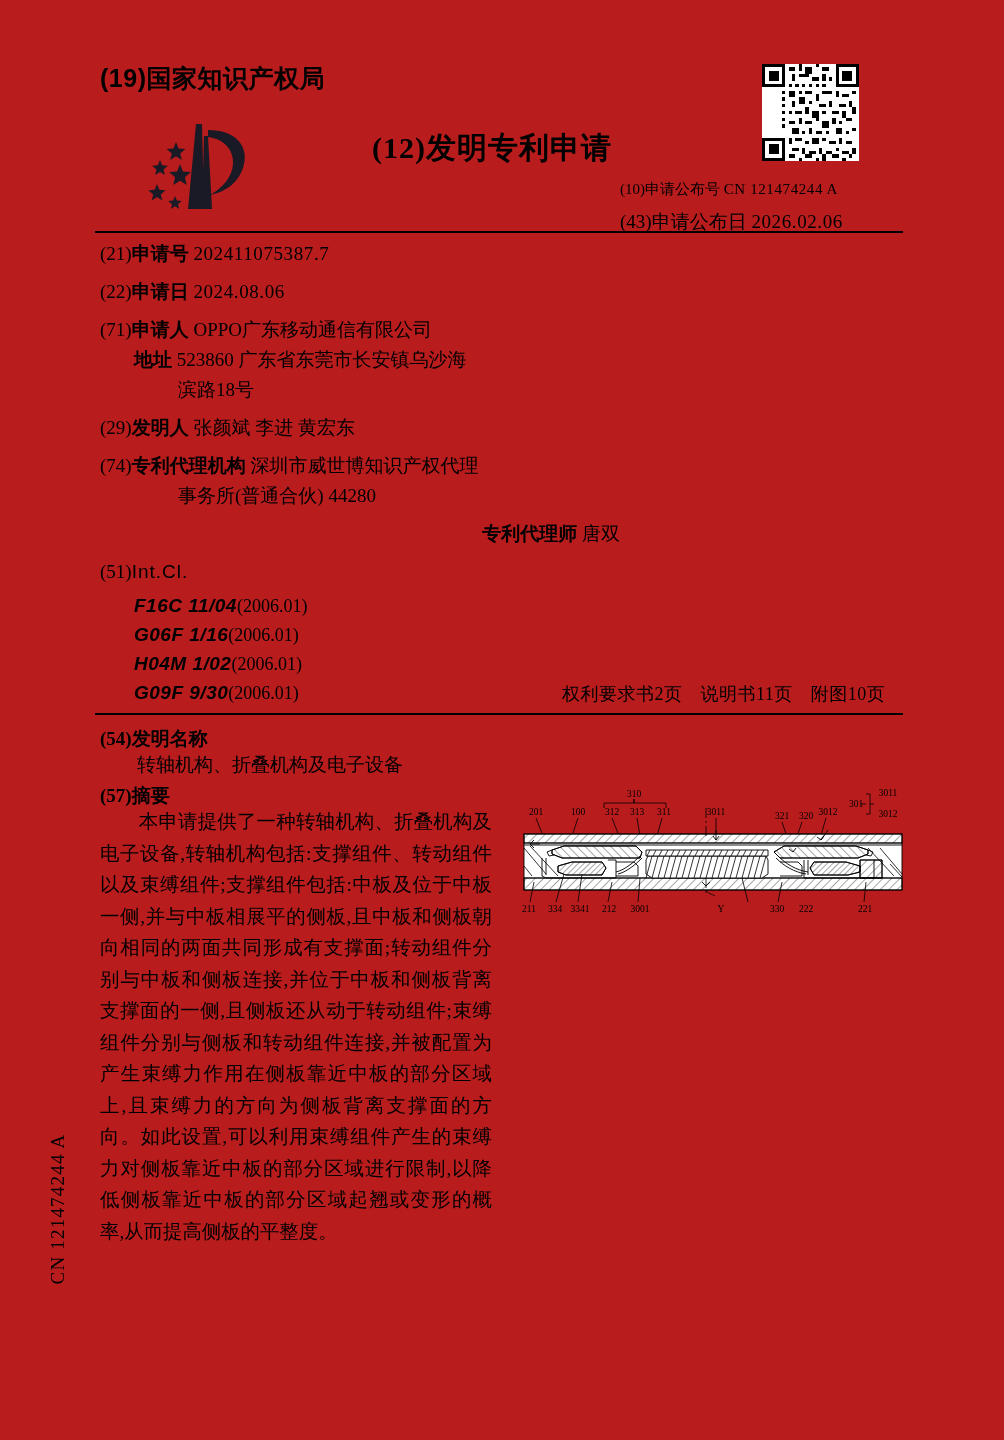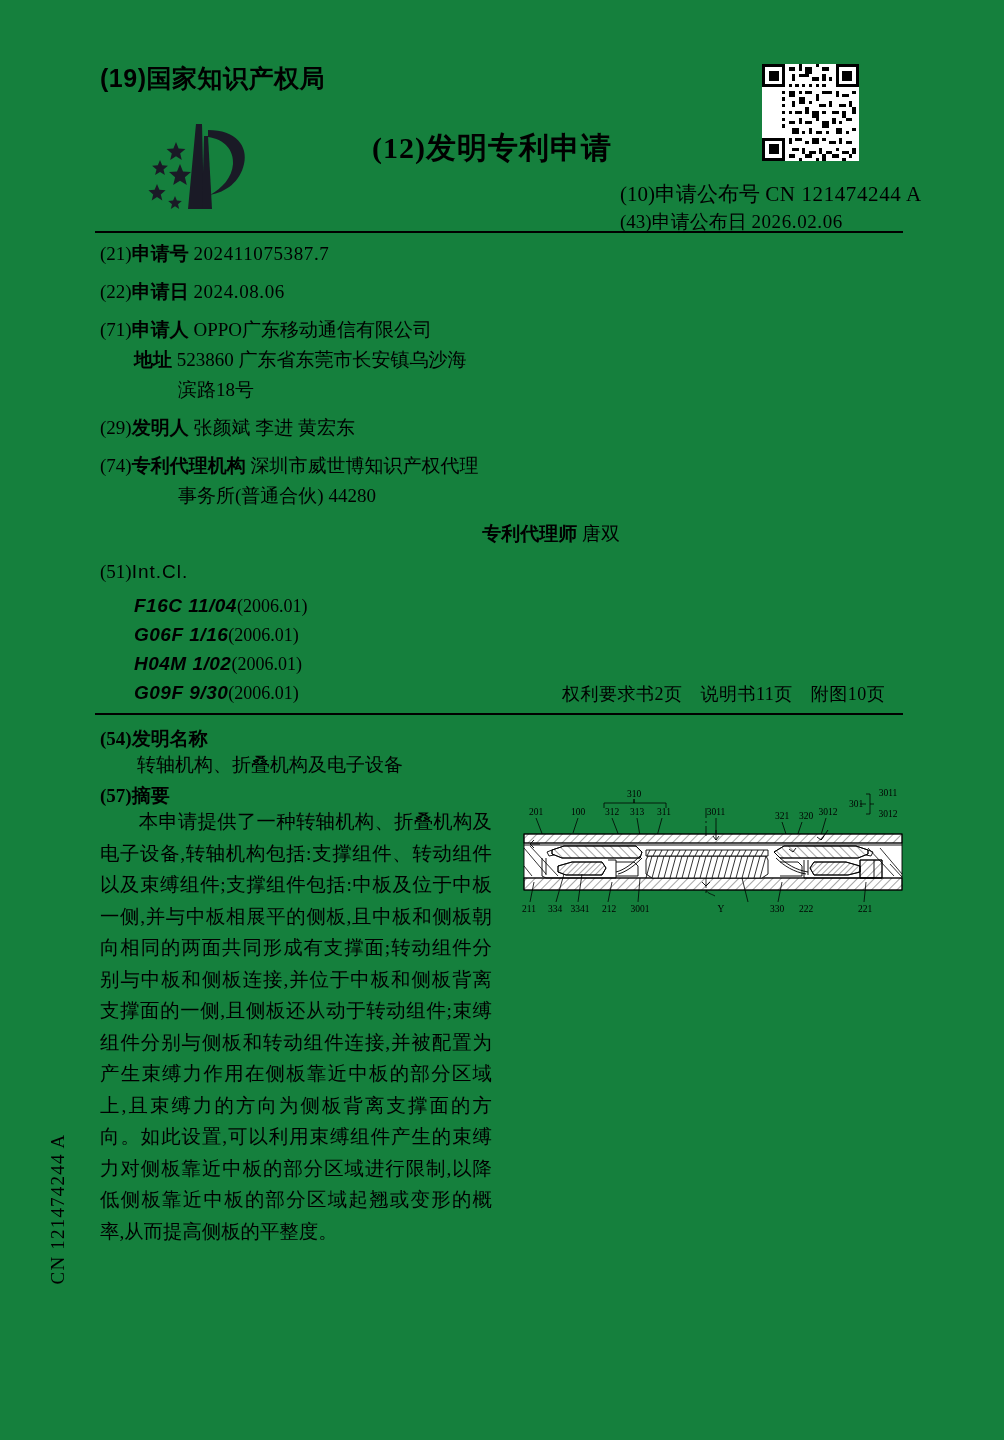--- a/index.html
+++ b/index.html
@@ -8,21 +8,21 @@
     background: #ffffff;
   }
   body {
     font-family: "Liberation Serif", "DejaVu Serif", serif;
     color: #000000;
   }
   #page {
     position: relative;
     width: 1004px;
     height: 1440px;
-    background: #15803d;
+    background: #b91c1c;
     overflow: hidden;
   }
 
   
   .office-line {
     position: absolute;
     left: 100px;
     top: 62px;
     font-size: 25px;
     font-weight: bold;
@@ -54,21 +54,21 @@
     left: 762px;
     top: 64px;
     width: 97px;
     height: 97px;
   }
 
   .pubno {
     position: absolute;
     left: 620px;
     top: 180px;
-    font-size: 21px;
+    font-size: 15px;
     white-space: nowrap;
   }
   .pubdate {
     position: absolute;
     left: 620px;
     top: 209px;
     font-size: 19px;
     white-space: nowrap;
   }
   .code { font-family: "Liberation Serif", serif; letter-spacing: 0.6px; }

